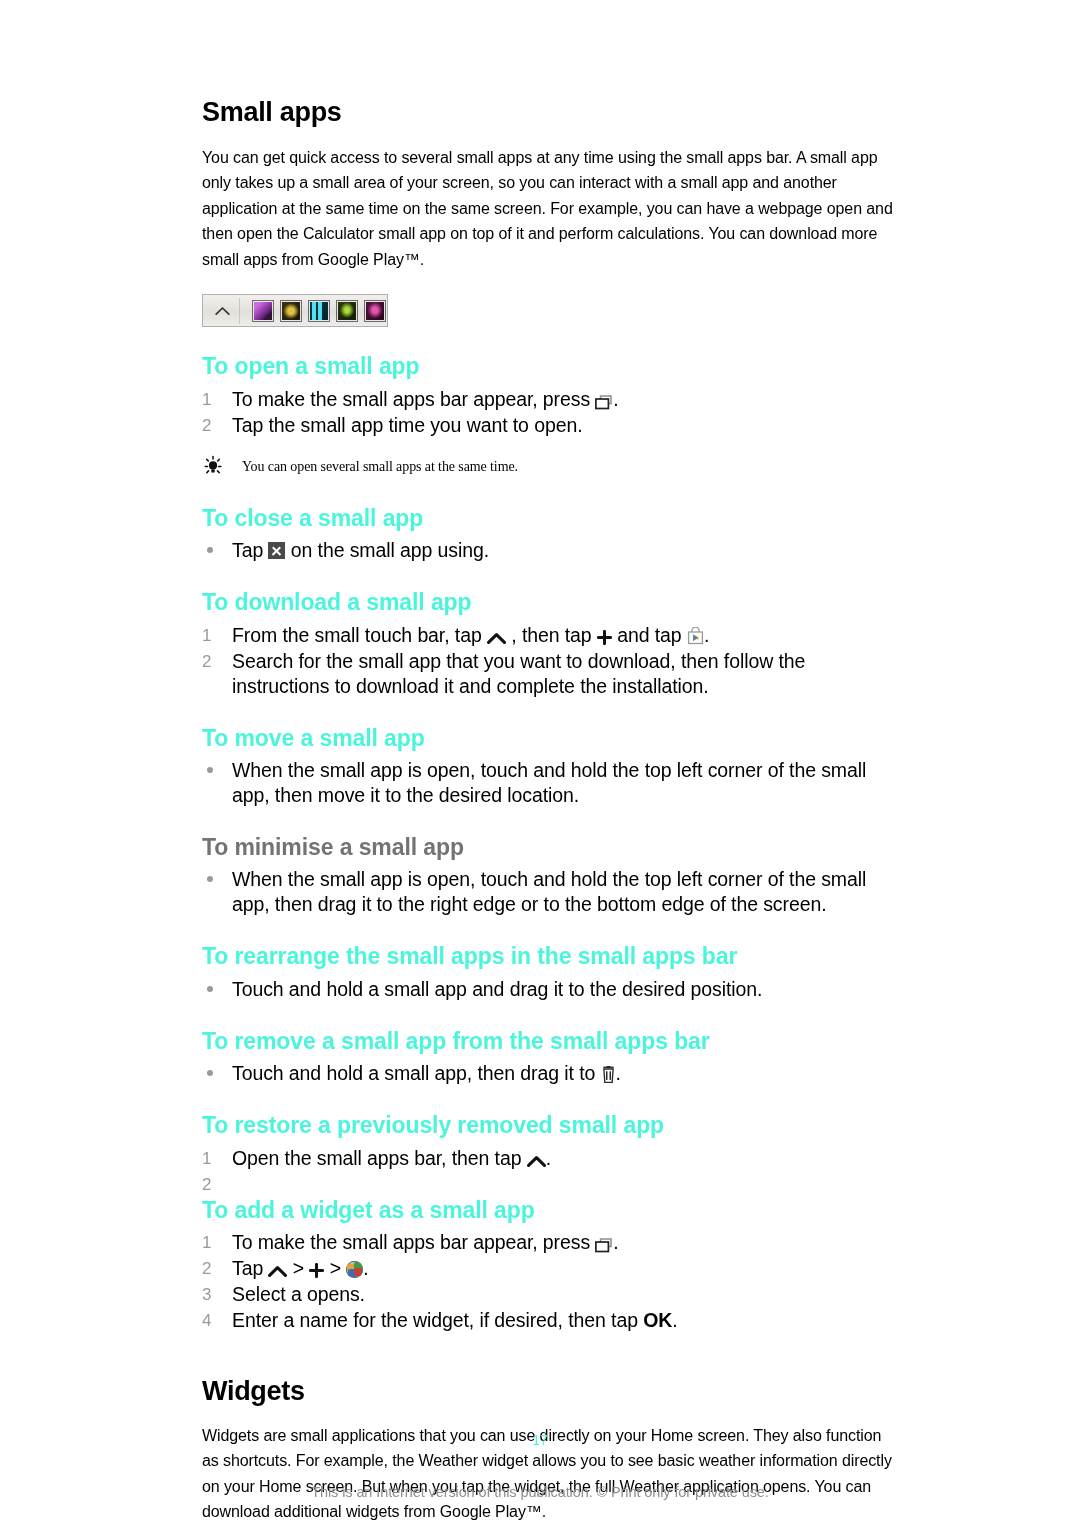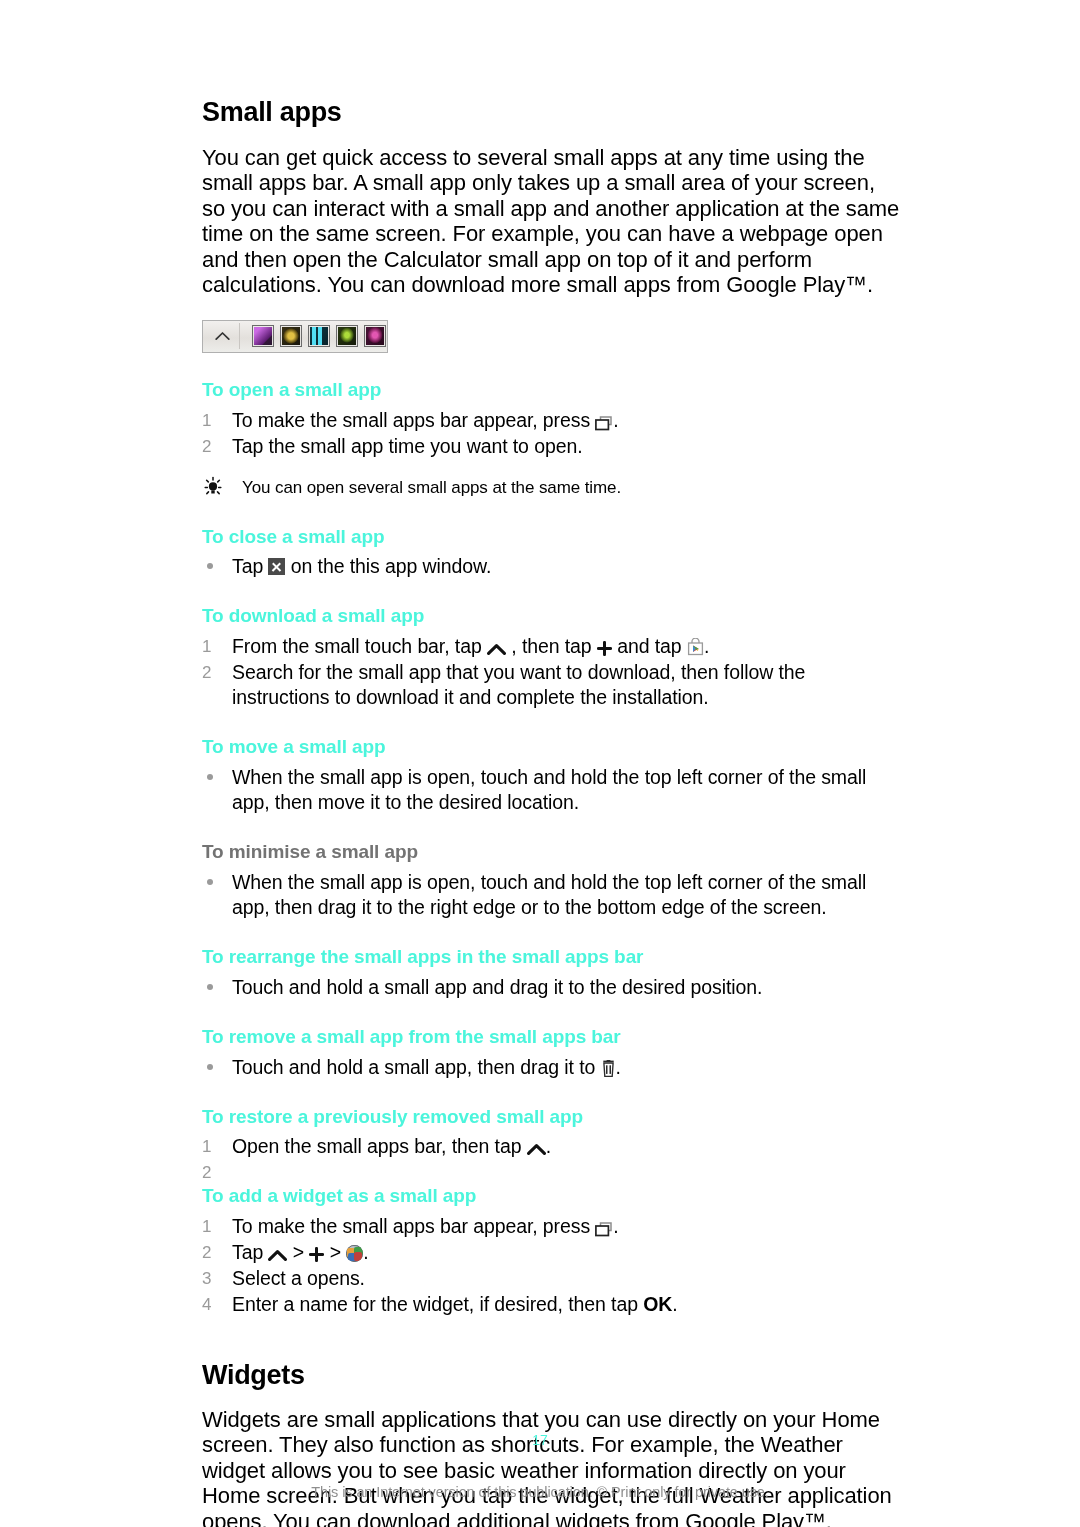--- a/index.html
+++ b/index.html
@@ -34,21 +34,21 @@
     font-weight: bold;
     letter-spacing: -0.3px;
     margin: 0 0 17px 0;
     line-height: 1.1;
   }
   h1.chapter.second {
     margin-top: 44px;
     margin-bottom: 16px;
   }
   p.body {
-    font-size: 22px;
+    font-size: 16px;
     line-height: 25.5px;
     margin: 0;
     letter-spacing: -0.1px;
   }
 
   
   .smallbar-wrap {
     margin: 22px 0 18px 0;
   }
   .smallbar {
@@ -89,21 +89,21 @@
     position: relative;
     overflow: hidden;
   }
   .appicon .inner {
     position: absolute;
     inset: 1px;
   }
 
   
   h2.task {
-    font-size: 19px;
+    font-size: 23px;
     font-weight: bold;
     margin: 26px 0 7px 0;
     line-height: 1.15;
     letter-spacing: -0.1px;
   }
 
   
   ol.steps, ul.bullets {
     list-style: none;
     margin: 0;
@@ -134,23 +134,24 @@
     height: 6px;
     border-radius: 50%;
     background: #9a9a9a;
   }
 
   
   .tip {
     position: relative;
     padding-left: 40px;
     margin: 16px 0 0 0;
-    font-size: 17px;
+    font-size: 14px;
     line-height: 25px;
     letter-spacing: -0.1px;
+    font-family: Liberation Serif, serif;
   }
   .tip .bulbicon {
     position: absolute;
     left: 0;
     top: 1px;
   }
 
   
   .ic {
     display: inline-block;
@@ -293,21 +294,21 @@
           <circle cx="11" cy="10.4" r="4.1" fill="#111"></circle>
           <rect x="9.3" y="14.4" width="3.4" height="3.1" fill="#111"></rect>
         </svg>
       </span>
       <span>You can open several small apps at the same time.</span>
     </div>
 
     <h2 class="task" style="color:#4BF5DC">To close a small app</h2>
     <ul class="bullets">
       <li class="bullet">
-        <span class="dot"></span><span>Tap </span><span class="ic close"></span><span> on the this app window.</span>
+        <span class="dot"></span><span>Tap </span><span class="ic close"></span><span> on the small app using.</span>
       </li>
     </ul>
 
     <h2 class="task" style="color:#4BF5DC">To download a small app</h2>
     <ol class="steps">
       <li class="step">
         <span class="num">1</span><span>From the small touch bar, tap </span><span class="ic"><svg width="19" height="13" viewBox="0 0 19 13">
               <path d="M1.6 10.4 L9.5 2.6 L17.4 10.4" stroke="#111" stroke-width="3.1" fill="none" stroke-linecap="round" stroke-linejoin="round"></path>
             </svg></span><span> , then tap </span><span class="ic"><svg width="15" height="15" viewBox="0 0 15 15">
               <path d="M7.5 1.4 V13.6 M1.4 7.5 H13.6" stroke="#111" stroke-width="3" stroke-linecap="round"></path>

